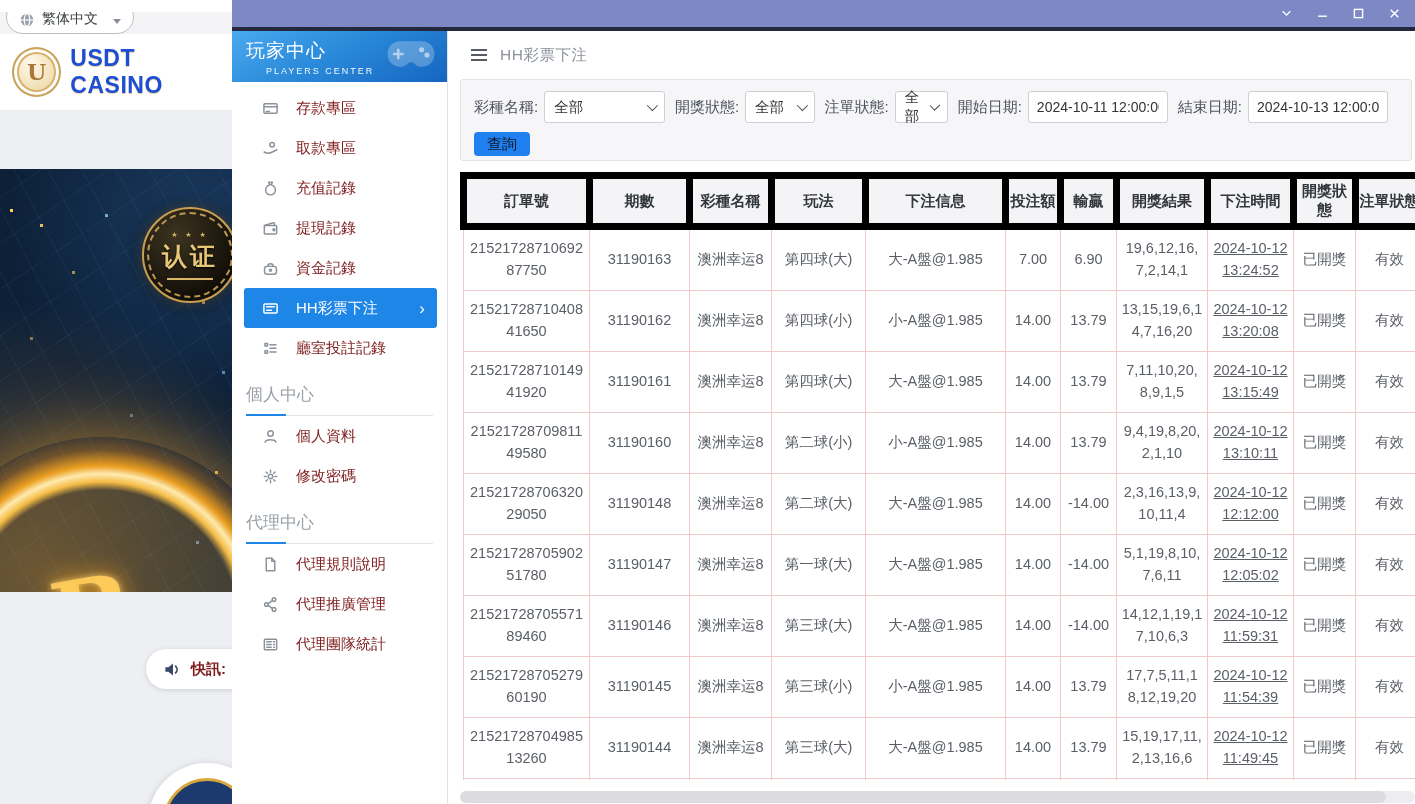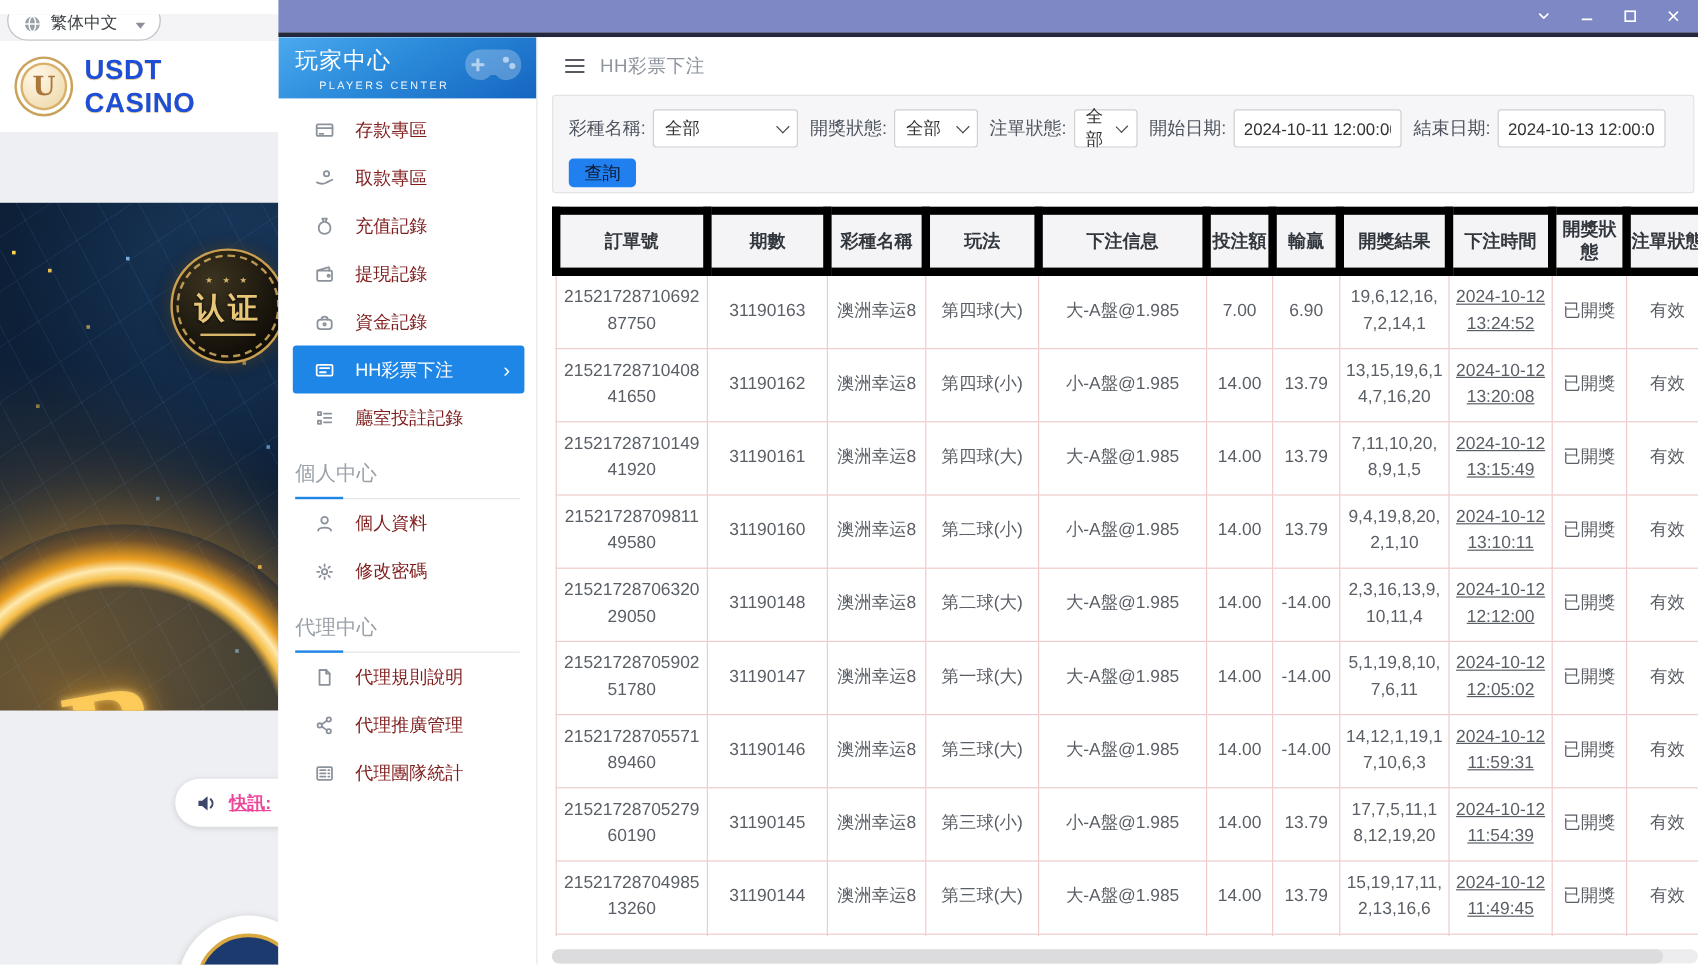--- a/index.html
+++ b/index.html
@@ -36,21 +36,21 @@
     background:radial-gradient(circle at 35% 28%,#3c3420,#120e08 72%);
     border:2px solid #caa050;outline:2px dashed rgba(215,175,95,.85);outline-offset:-7px;
     box-shadow:0 0 20px rgba(0,0,0,.65),0 0 12px rgba(220,180,100,.35);
     display:flex;flex-direction:column;align-items:center;justify-content:center;color:#e8c678;}
   .badge .stars{font-size:7px;letter-spacing:3px;color:#d8b76a;line-height:1;}
   .badge .bz{font-size:25px;font-weight:bold;letter-spacing:3px;text-shadow:0 1px 2px #000;margin-top:2px;}
   .badge .bline{width:46px;height:2px;background:#d8b76a;margin-top:5px;}
   .news-pill{position:absolute;left:146px;top:637px;width:130px;height:40px;border-radius:20px;background:#fff;
     box-shadow:0 1px 5px rgba(0,0,0,.14);display:flex;align-items:center;gap:9px;padding-left:17px;box-sizing:border-box;cursor:pointer;}
   .news-pill .spk{width:19px;height:19px;color:#3b4668;}
-  .news-pill .nlbl{font-size:15px;font-weight:bold;color:#ec4899;text-decoration:underline;}
+  .news-pill .nlbl{font-size:15px;font-weight:bold;color:#7f1d1d;}
   .float-logo{position:absolute;left:148px;top:751px;width:118px;height:118px;border-radius:50%;background:#fff;box-shadow:0 2px 8px rgba(0,0,0,.18);display:flex;align-items:center;justify-content:center;cursor:pointer;}
   .float-logo .inner{width:82px;height:82px;border-radius:50%;background:#1d3a6e;border:3px solid #d9a93f;display:flex;align-items:center;justify-content:center;}
   .float-logo .inner span{color:#e8b84a;font-weight:bold;font-size:26px;font-family:"DejaVu Serif",serif;}
 
   
   .titlebar{position:absolute;left:232px;top:0;right:0;height:27px;background:#7d88c5;display:flex;align-items:center;justify-content:flex-end;gap:14px;padding-right:10px;}
   .winbtn{width:22px;height:22px;display:flex;align-items:center;justify-content:center;color:#fff;cursor:pointer;}
   .winbtn svg{width:13px;height:13px;}
   .darkline{position:absolute;left:232px;top:27px;right:0;height:4px;background:#23283f;}
 

